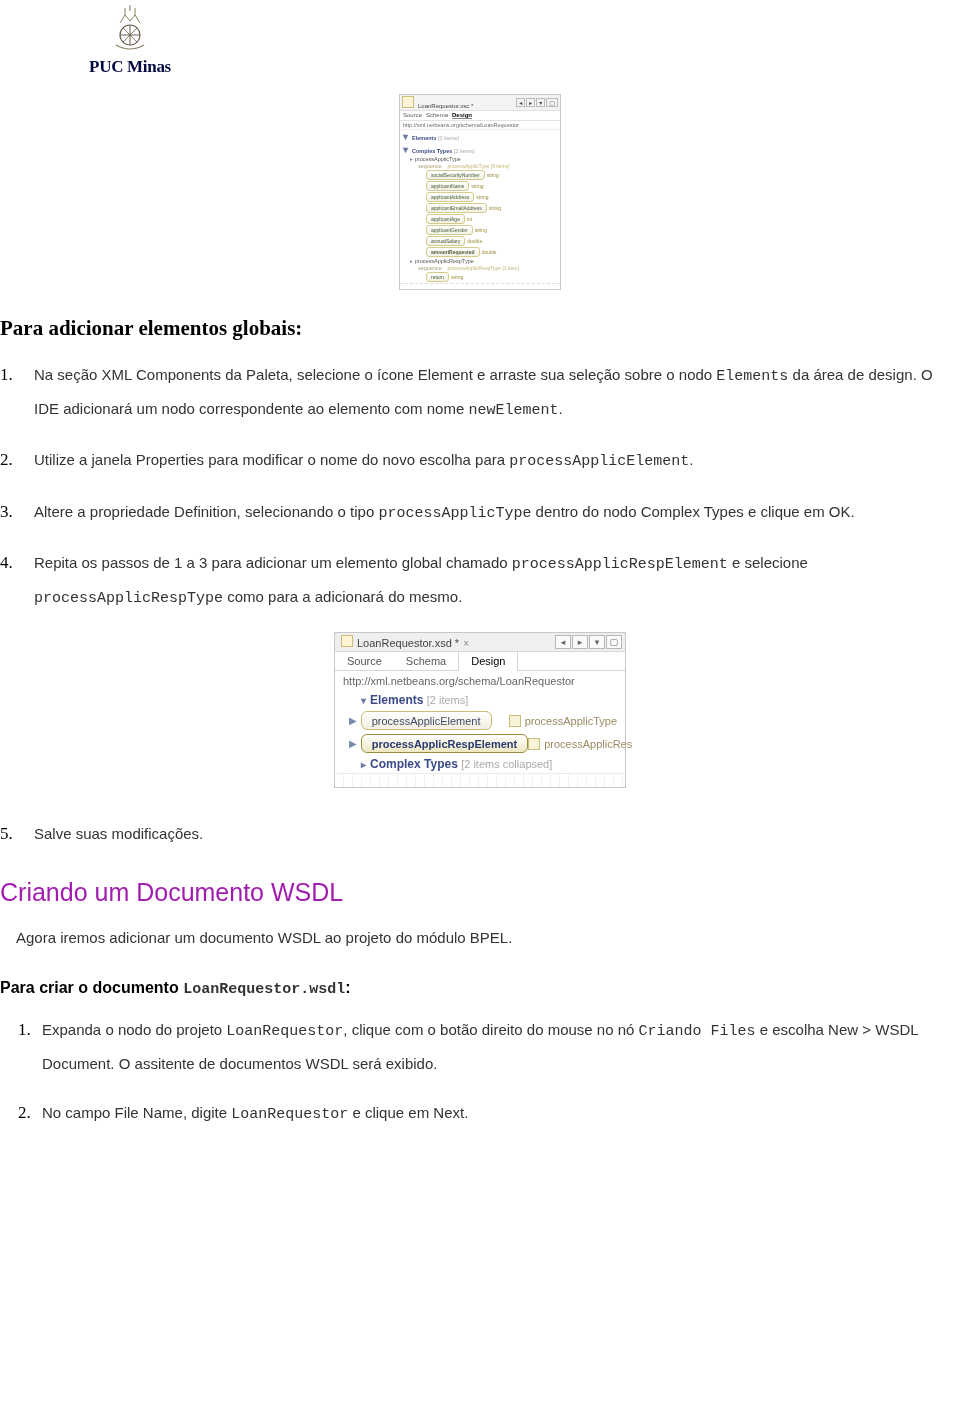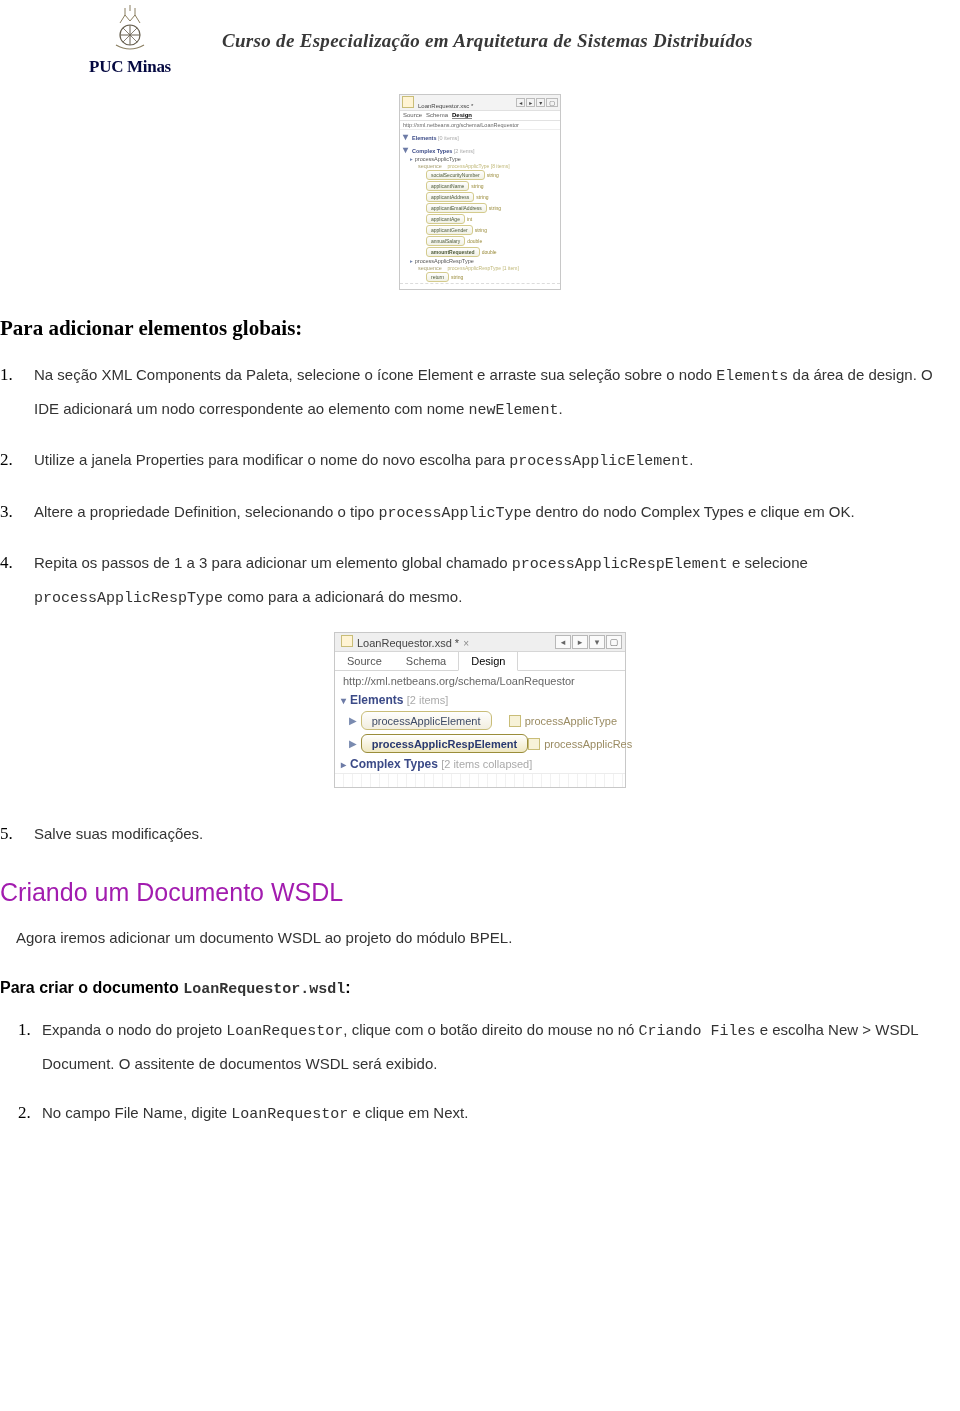--- a/index.html
+++ b/index.html
@@ -176,21 +176,21 @@
   .ide-l-tabrow span { padding: 3px 12px; }
   .ide-l-tabrow .sel {
     background: #fff;
     border:1px solid #d6d6d6;
     border-bottom: 1px solid #fff;
     border-top: none;
     color: #000;
     margin-bottom: -1px;
   }
   .ide-l-url { padding: 4px 8px; font-size: 11px; color: #666;}
-  .ide-l-section { padding: 2px 6px; font-size: 12px; color: #3b4a87; font-weight: bold;}
+  .ide-l-section { padding: 2px 6px; font-size: 12px; color: #3b4a87; font-weight: bold; margin-left: 20px;}
   .ide-l-section .cnt { color: #aaa; font-weight: normal; font-size: 11px;}
   .ide-l-el {
     display: flex; align-items: center; justify-content: space-between;
     padding: 2px 8px 2px 14px;
   }
   .ide-l-pill {
     background: linear-gradient(#fefefe,#f2eedf);
     border: 1px solid #c9bd78;
     border-radius: 6px;
     padding: 2px 10px;
@@ -223,21 +223,20 @@
       <line x1="17" y1="30" x2="37" y2="30" stroke="#686050" stroke-width="1"></line>
       <line x1="27" y1="20" x2="27" y2="40" stroke="#686050" stroke-width="1"></line>
       <line x1="20" y1="23" x2="34" y2="37" stroke="#686050" stroke-width="0.8"></line>
       <line x1="34" y1="23" x2="20" y2="37" stroke="#686050" stroke-width="0.8"></line>
       <path d="M17 18 L22 10 L27 16 L32 10 L37 18" fill="none" stroke="#8a7e60" stroke-width="1"></path>
       <path d="M22 11 L22 3 M32 11 L32 3 M27 6 L27 0" stroke="#8a7e60" stroke-width="1"></path>
       <path d="M13 40 Q27 48 41 40" fill="none" stroke="#8a7e60" stroke-width="1.2"></path>
     </svg>
     <div class="logo-text">PUC Minas</div>
   </div>
-  <div class="course-title">Curso de Especialização em Arquitetura de Sistemas Distribuídos</div>
 </div>
 
 <div class="ide-mini">
   <div class="ide-mini-top">
     <span><span class="fileicon"></span><span>LoanRequestor.xsc *</span></span>
     <span style="display:flex;gap:1px;">
       <span style="border:1px solid #bbb;padding:0 2px;">◂</span>
       <span style="border:1px solid #bbb;padding:0 2px;">▸</span>
       <span style="border:1px solid #bbb;padding:0 2px;">▾</span>
       <span style="border:1px solid #bbb;padding:0 2px;">▢</span>

